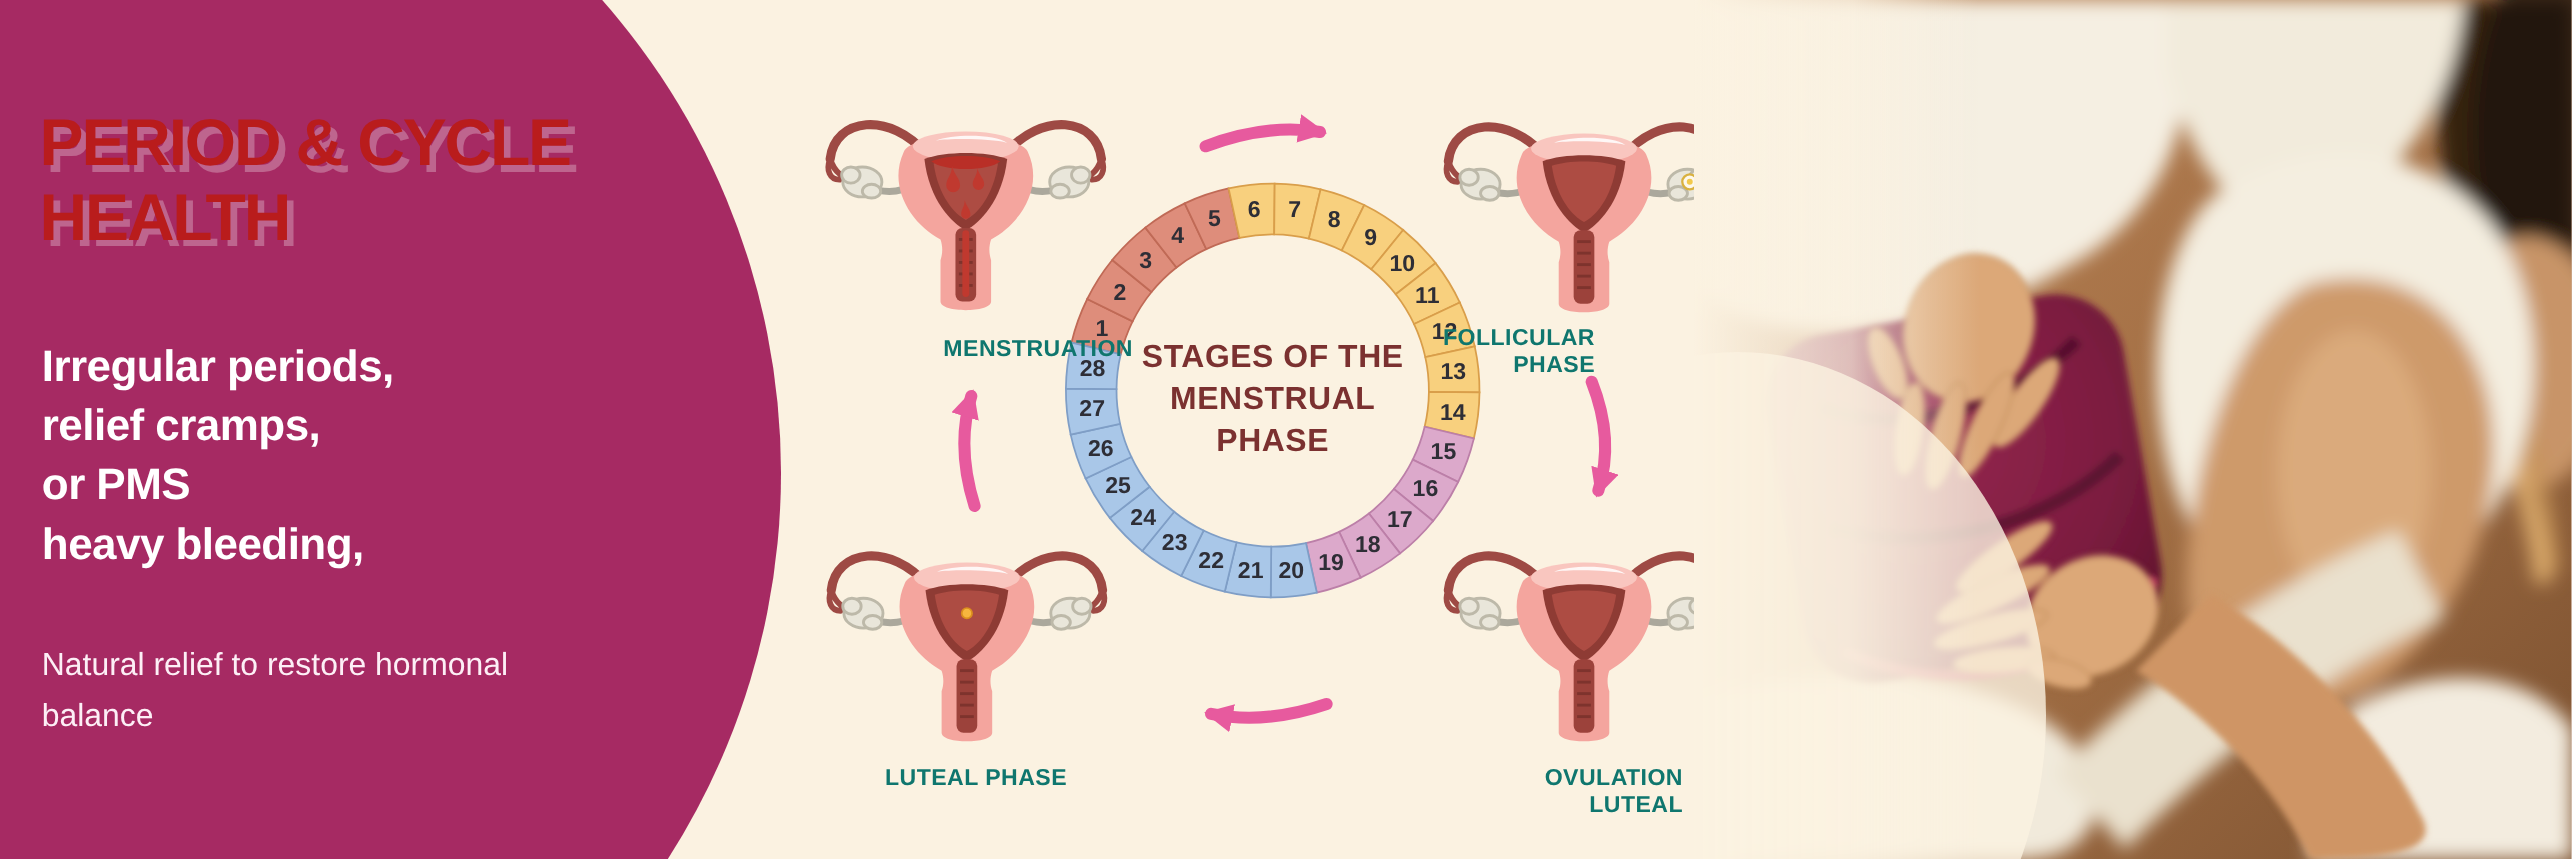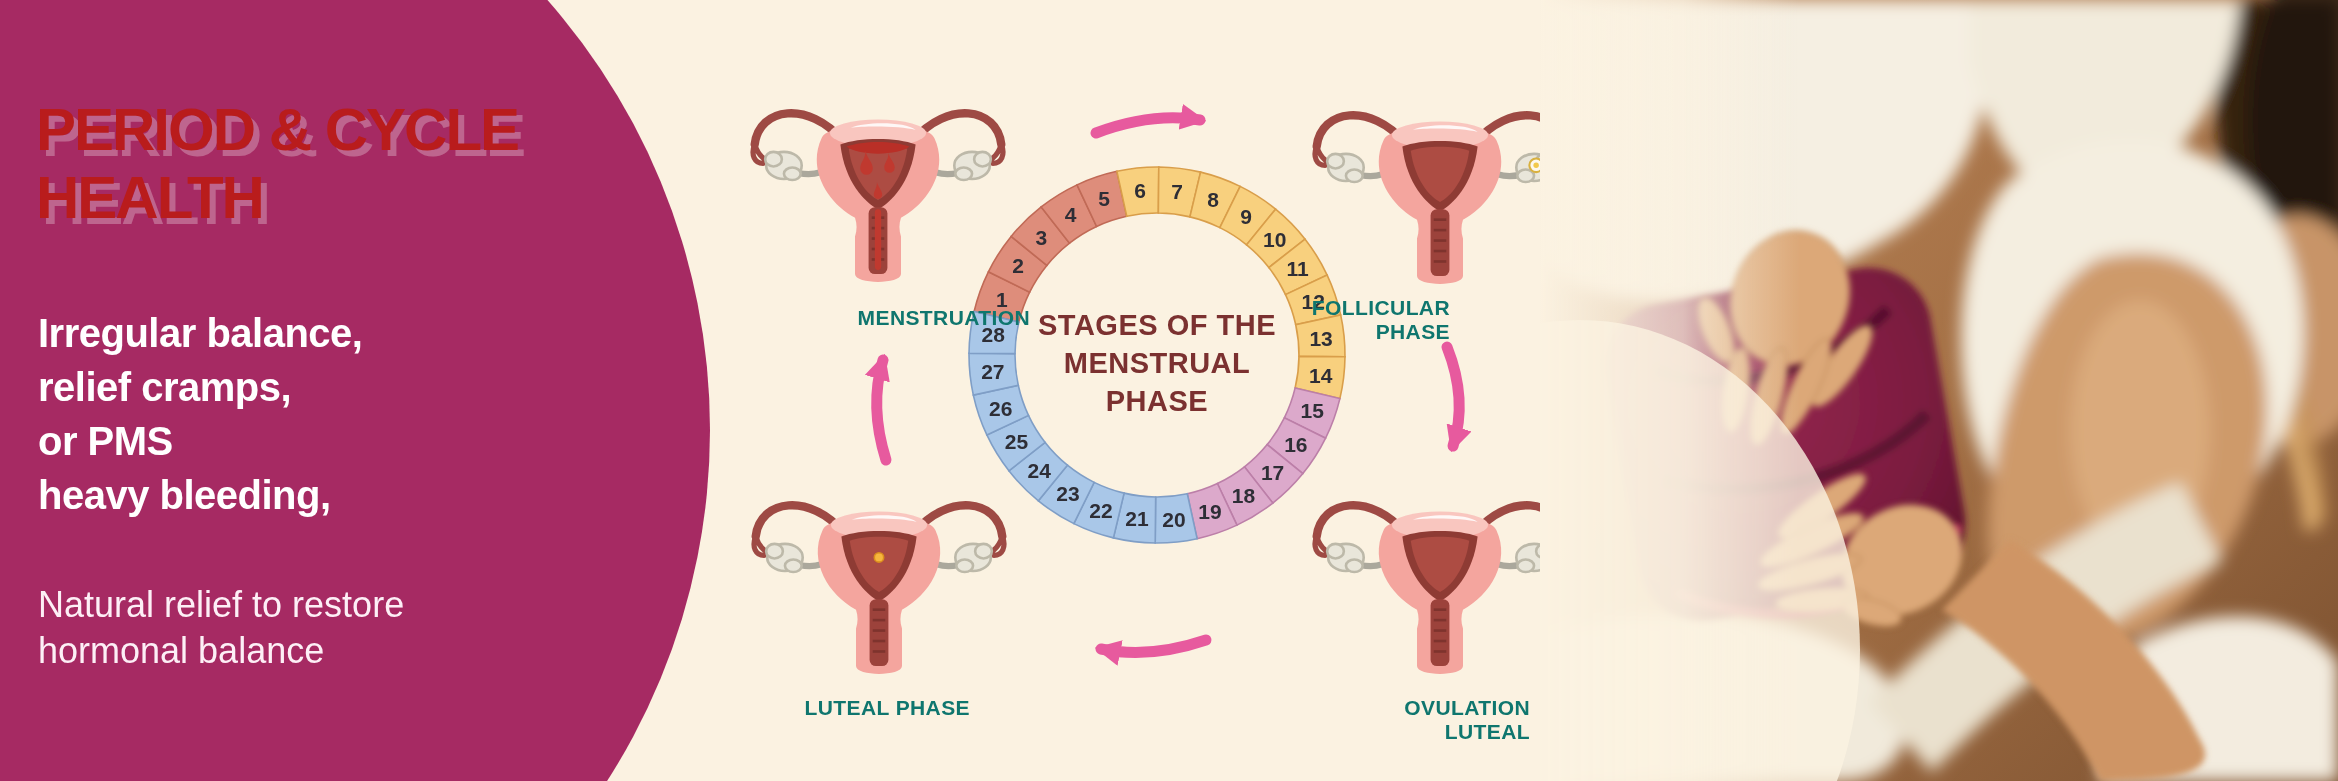--- a/index.html
+++ b/index.html
@@ -6,21 +6,21 @@
   body{font-family:"Liberation Sans", sans-serif;}
   #banner{position:relative;width:2338px;height:781px;background:#FBF2E1;overflow:hidden;}
 
   
   .left-blob{position:absolute;left:-590px;top:-220px;width:1300px;height:1300px;
     border-radius:50%;background:#A62A63;}
   .left-text{position:absolute;left:36px;top:96px;width:560px;color:#b91c1c;}
   .main-title{font-size:60px;font-weight:700;line-height:68px;letter-spacing:-2px;width:520px;
     text-shadow:6px 6px 0 rgba(255,255,255,0.28);}
   .problems{position:absolute;left:38px;top:306px;font-size:40px;font-weight:700;line-height:54px;color:#fff;letter-spacing:-0.5px;}
-  .tagline{position:absolute;left:38px;top:582px;width:470px;font-size:36px;font-weight:400;line-height:46px;color:#FDEFF6;}
+  .tagline{position:absolute;left:38px;top:582px;width:470px;font-size:29px;font-weight:400;line-height:46px;color:#FDEFF6;}
 
   
   #diagram-svg{position:absolute;left:0;top:0;width:2338px;height:781px;}
   .uterus{position:absolute;width:272px;height:209px;overflow:visible;}
   .phase-label{position:absolute;text-align:right;color:#0f766e;font-weight:700;
     font-size:21px;line-height:24px;letter-spacing:0.4px;}
   .wheel-title{position:absolute;left:1022px;top:306px;width:270px;text-align:center;
     color:#7B3130;font-weight:700;font-size:29px;line-height:38px;letter-spacing:0.5px;}
 
   
@@ -29,21 +29,21 @@
 </head>
 <body>
 
 <div id="banner">
 
   <div class="left-blob"></div>
   <div class="left-text">
     <div class="main-title">PERIOD &amp; CYCLE HEALTH</div>
   </div>
   <div class="problems">
-    <div>Irregular balance,</div>
+    <div>Irregular periods,</div>
     <div>relief cramps,</div>
     <div>or PMS</div>
     <div>heavy bleeding,</div>
   </div>
   <div class="tagline">Natural relief to restore hormonal balance</div>
 
   <svg width="0" height="0" style="position:absolute" aria-hidden="true">
     <defs>
       <symbol id="uterus-base" viewBox="0 0 260 200" overflow="visible">
         <path d="M96 52 C 64 14, 16 20, 12 56" stroke="#9E4A44" stroke-width="8" fill="none" stroke-linecap="round"></path>

